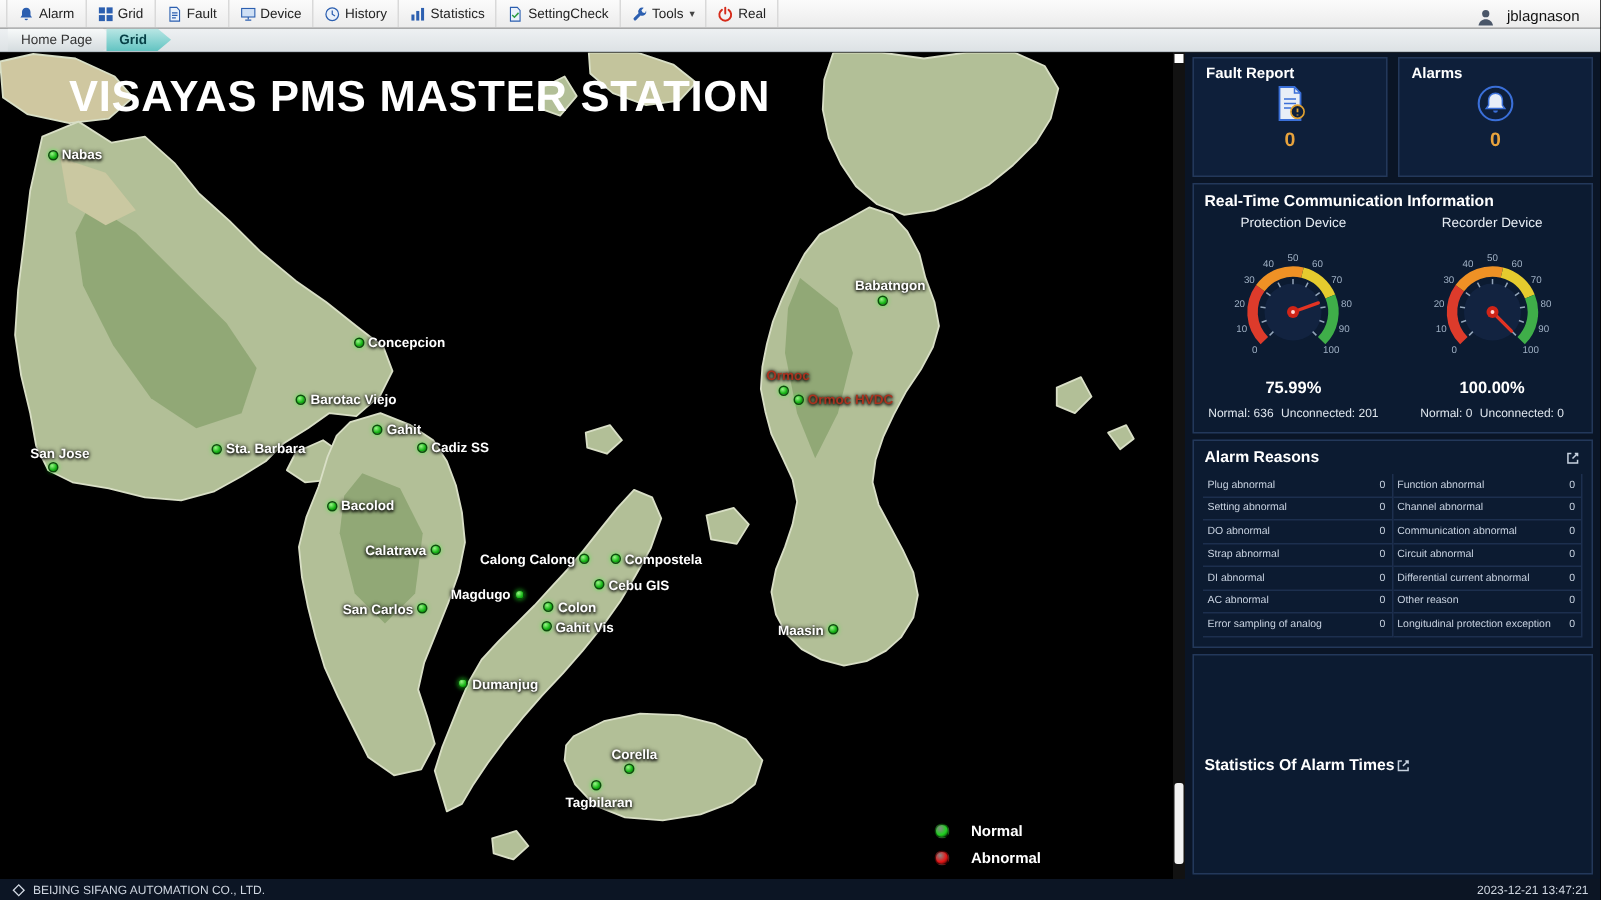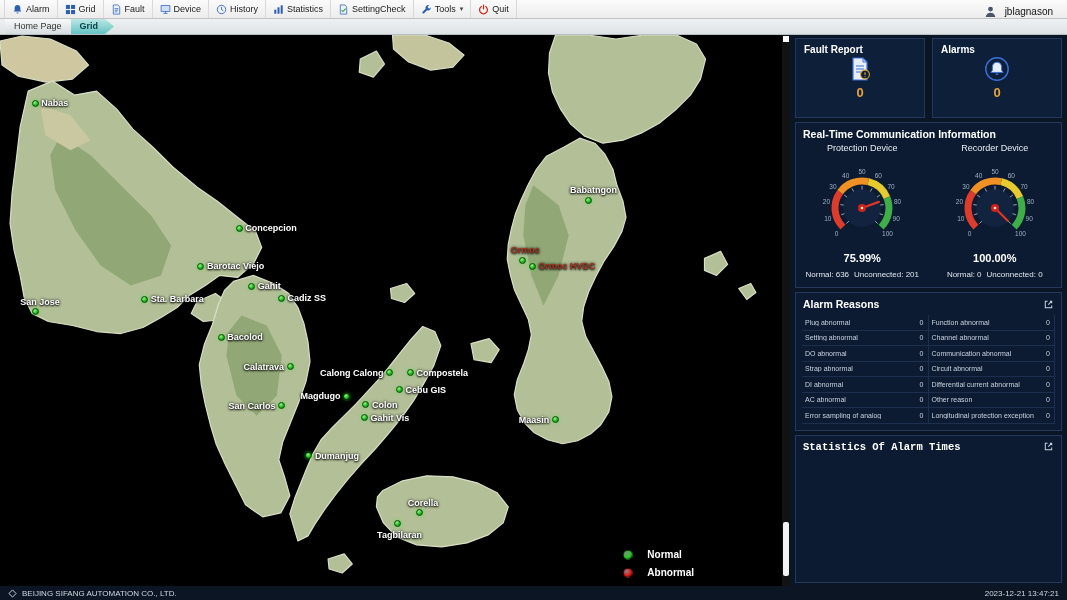--- a/index.html
+++ b/index.html
@@ -54,21 +54,21 @@
   }
   .station .lbl {
     position:absolute; font-size:9px; font-weight:bold; color:#fff;
     text-shadow:0 1px 2px #000, 0 0 3px #000; white-space:nowrap;
   }
   .lbl.right { left:6px; top:-5px; }
   .lbl.left  { right:6px; top:-5px; text-align:right; }
   .lbl.above { bottom:5px; left:0; transform:translateX(-40%); }
   .lbl.below { top:6px; left:0; transform:translateX(-45%); }
   .legend { position:absolute; right:88px; bottom:8px; z-index:5; }
-  .legend-item { display:flex; align-items:flex-end; gap:14px; margin-top:7px; }
+  .legend-item { display:flex; align-items:flex-start; gap:14px; margin-top:7px; }
   .legend-dot { width:10px; height:10px; border-radius:50%; border:1px solid rgba(0,0,0,.5); }
   .legend-label { font-size:10px; font-weight:bold; color:#fff; }
   
   .scroll-strip { width:8px; background:#121212; position:relative; }
   .scroll-top-btn { position:absolute; top:1px; left:1px; width:6px; height:6px; background:#fff; }
   .scroll-thumb { position:absolute; bottom:10px; left:1px; width:6px; height:54px; background:#f2f2f2; border-radius:2px; }
   
   .sidebar {
     width:277px; background:#0a1526; padding:3px 5px;
     display:flex; flex-direction:column; gap:4px; color:#fff;
@@ -91,21 +91,21 @@
   .gauge-pct { font-size:11px; font-weight:bold; margin-top:-4px; }
   .gauge-stats { font-size:8px; color:#dfe6ee; margin-top:6px; padding-bottom:6px; display:flex; gap:5px; white-space:nowrap; }
   .reasons-body { display:flex; padding:2px 6px 6px; }
   .reasons-col { flex:1; border-right:1px solid #1c2f4e; }
   .reason-row {
     display:flex; align-items:center; height:15.5px;
     border-bottom:1px solid #1c2f4e; font-size:7px; color:#c8d2e0;
   }
   .reason-label { flex:1; padding-left:3px; overflow:hidden; white-space:nowrap; }
   .reason-value { width:18px; text-align:right; padding-right:4px; }
-  .stats-panel { flex:1; display:flex; flex-direction:column;font-family:Liberation Mono, monospace; }
+  .stats-panel { flex:1; display:flex; flex-direction:row; }
   .stats-body { flex:1; padding:4px 6px 2px; }
   
   .statusbar {
     height:14px; background:#0c1524; color:#cfd6e0; font-size:8px;
     display:flex; align-items:center; justify-content:space-between; padding:0 8px;
   }
   .status-left { display:flex; align-items:center; gap:5px; }
 </style>
 </head>
 <body>
@@ -186,21 +186,21 @@
       <span>Tools</span>
       <span class="caret">▾</span>
     </div>
     <div class="tb-btn">
       <span class="tb-ico">
         <svg viewBox="0 0 12 12" width="11" height="11">
           <path d="M6 1.2v4.2" stroke="#d62b1a" stroke-width="1.4" stroke-linecap="round"></path>
           <path d="M3.6 2.8a4.3 4.3 0 1 0 4.8 0" fill="none" stroke="#d62b1a" stroke-width="1.4" stroke-linecap="round"></path>
         </svg>
       </span>
-      <span>Quit</span>
+      <span>Real</span>
     </div>
     <div class="tb-user">
       <span style="display:flex;">
         <svg viewBox="0 0 14 14" width="13" height="13">
           <circle cx="7" cy="4.4" r="2.6" fill="#4a5668"></circle>
           <path d="M1.8 13c.4-3 2.6-4.6 5.2-4.6s4.8 1.6 5.2 4.6z" fill="#4a5668"></path>
         </svg>
       </span>
       <span>jblagnason</span>
     </div>
@@ -234,20 +234,21 @@
         <polygon points="734,253 746,248 751,257 742,264"></polygon>
       </g>
       <g stroke="none" opacity="0.75">
         <polygon points="60,100 90,120 120,150 150,180 170,210 160,240 130,250 100,230 75,195 55,155 50,120" fill="#86a06b"></polygon>
         <polygon points="40,70 70,80 90,105 70,115 45,100" fill="#d2cba4"></polygon>
         <polygon points="240,280 265,290 280,320 275,360 255,380 235,360 225,320 228,295" fill="#86a06b"></polygon>
         <polygon points="530,150 555,170 565,200 555,240 540,270 528,240 520,200 522,170" fill="#86a06b"></polygon>
       </g>
     </svg>
 
+    <div class="map-title">VISAYAS PMS MASTER STATION</div>
     <div id="stations">
         <div class="station" style="left: 4.5%; top: 12.4%;">
           <span class="dot"></span>
           <span class="lbl right">Nabas</span>
         </div>
         <div class="station" style="left: 30.6%; top: 35.1%;">
           <span class="dot"></span>
           <span class="lbl right">Concepcion</span>
         </div>
         <div class="station" style="left: 25.7%; top: 42%;">

